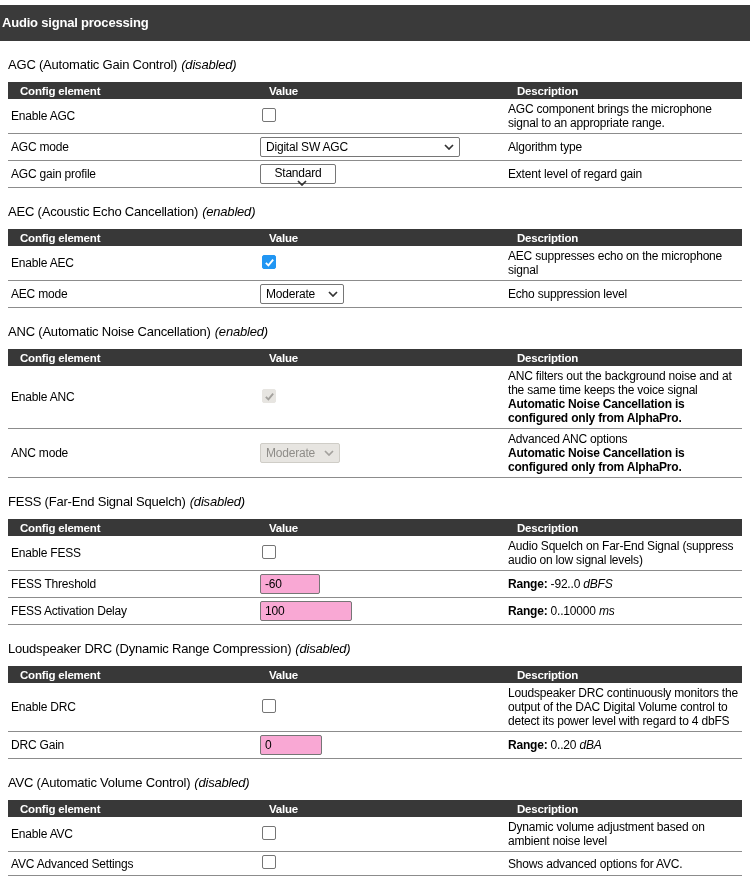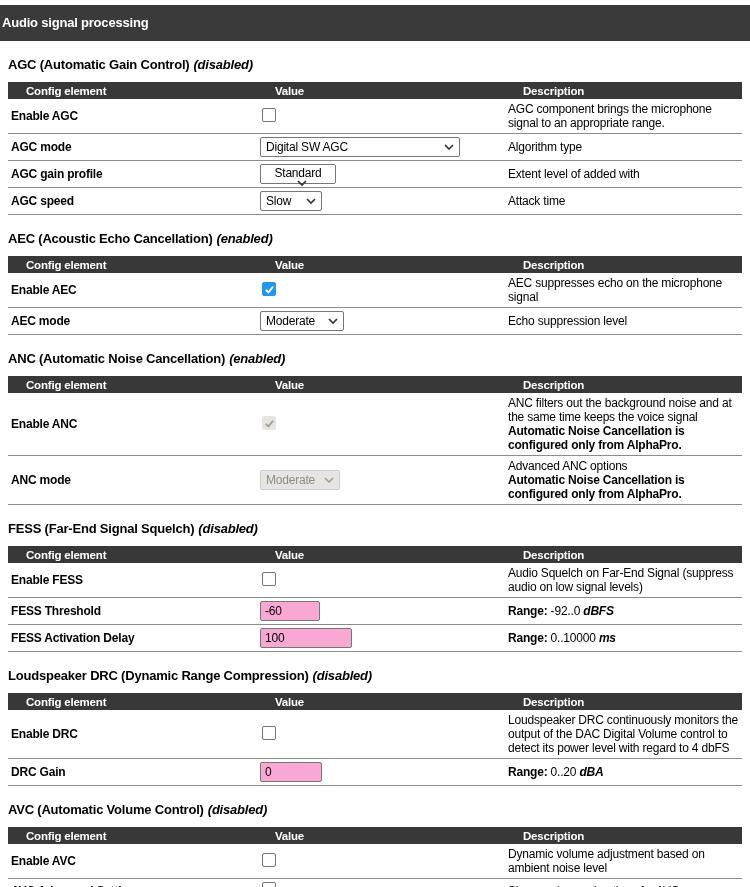--- a/index.html
+++ b/index.html
@@ -10,37 +10,37 @@
   body{
     width:750px;background:#fff;color:#000;
     font-family:"Liberation Sans",sans-serif;font-size:12px;letter-spacing:-0.2px;
     padding-top:5px;
   }
   .topbar{
     background:var(--bar-bg);color:#fff;height:36px;line-height:36px;
     font-size:13px;font-weight:bold;padding-left:2px;width:750px;
   }
   .section-title{
-    margin:16px 4px 0 8px;font-size:13px;font-weight:bold;line-height:15px;
+    margin:16px 4px 0 8px;font-size:13px;font-weight:normal;line-height:15px;
   }
   .section-title .status{font-style:italic;margin-left:4px;}
   table.cfg{
     border-collapse:collapse;table-layout:fixed;width:734px;margin:10px 0 0 8px;
   }
   table.cfg th{
     background:var(--th-bg);color:#fff;text-align:left;font-size:11.5px;
-    font-weight:bold;padding:2px 18px;height:17px;
+    font-weight:bold;padding:2px 12px;height:17px;
   }
   table.cfg td{
     padding:3px;vertical-align:middle;border-bottom:1px solid var(--line);
     line-height:14px;
   }
-  td.label{font-weight:bold;}
+  td.label{font-weight:normal;}
   td.desc .b{font-weight:bold;}
-  td.desc .i{font-style:italic;font-weight:bold;}
+  td.desc .i{font-style:italic;}
   
   .cb{
     display:inline-flex;align-items:center;justify-content:center;
     width:14px;height:14px;border:1px solid #757575;border-radius:2px;
     background:#fff;margin-left:2px;cursor:pointer;
   }
   .cb.checked{background:var(--accent);border-color:var(--accent);}
   .cb.checked svg path{stroke:#fff;}
   .cb.disabled{background:var(--dis-bg);border-color:var(--dis-bg);cursor:default;}
   .cb.disabled svg path{stroke:#a3a19d;}
@@ -101,31 +101,21 @@
           <td class="desc"><span>Algorithm type</span></td>
         </tr>
         <tr>
           <td class="label">AGC gain profile</td>
           <td class="value"><span class="sel" style="width: 76px; flex-direction: column;">
               <span>Standard</span>
               <svg class="chev" width="10" height="6" viewBox="0 0 10 6">
                 <path d="M1 1 L5 5 L9 1" fill="none" stroke="#333" stroke-width="1.7"></path>
               </svg>
             </span></td>
-          <td class="desc"><span>Extent level of added with</span></td>
-        </tr>
-        <tr>
-          <td class="label">AGC speed</td>
-          <td class="value"><span class="sel" style="width: 62px;">
-              <span>Slow</span>
-              <svg class="chev" width="10" height="6" viewBox="0 0 10 6">
-                <path d="M1 1 L5 5 L9 1" fill="none" stroke="#333" stroke-width="1.7"></path>
-              </svg>
-            </span></td>
-          <td class="desc"><span>Attack time</span></td>
+          <td class="desc"><span>Extent level of regard gain</span></td>
         </tr>
       </tbody>
     </table>
     <div class="section-title"><span>AEC (Acoustic Echo Cancellation)</span><span class="status">(enabled)</span></div>
     <table class="cfg">
       <colgroup>
         <col style="width: 249px;">
         <col style="width: 248px;">
         <col style="width: 237px;">
       </colgroup>

